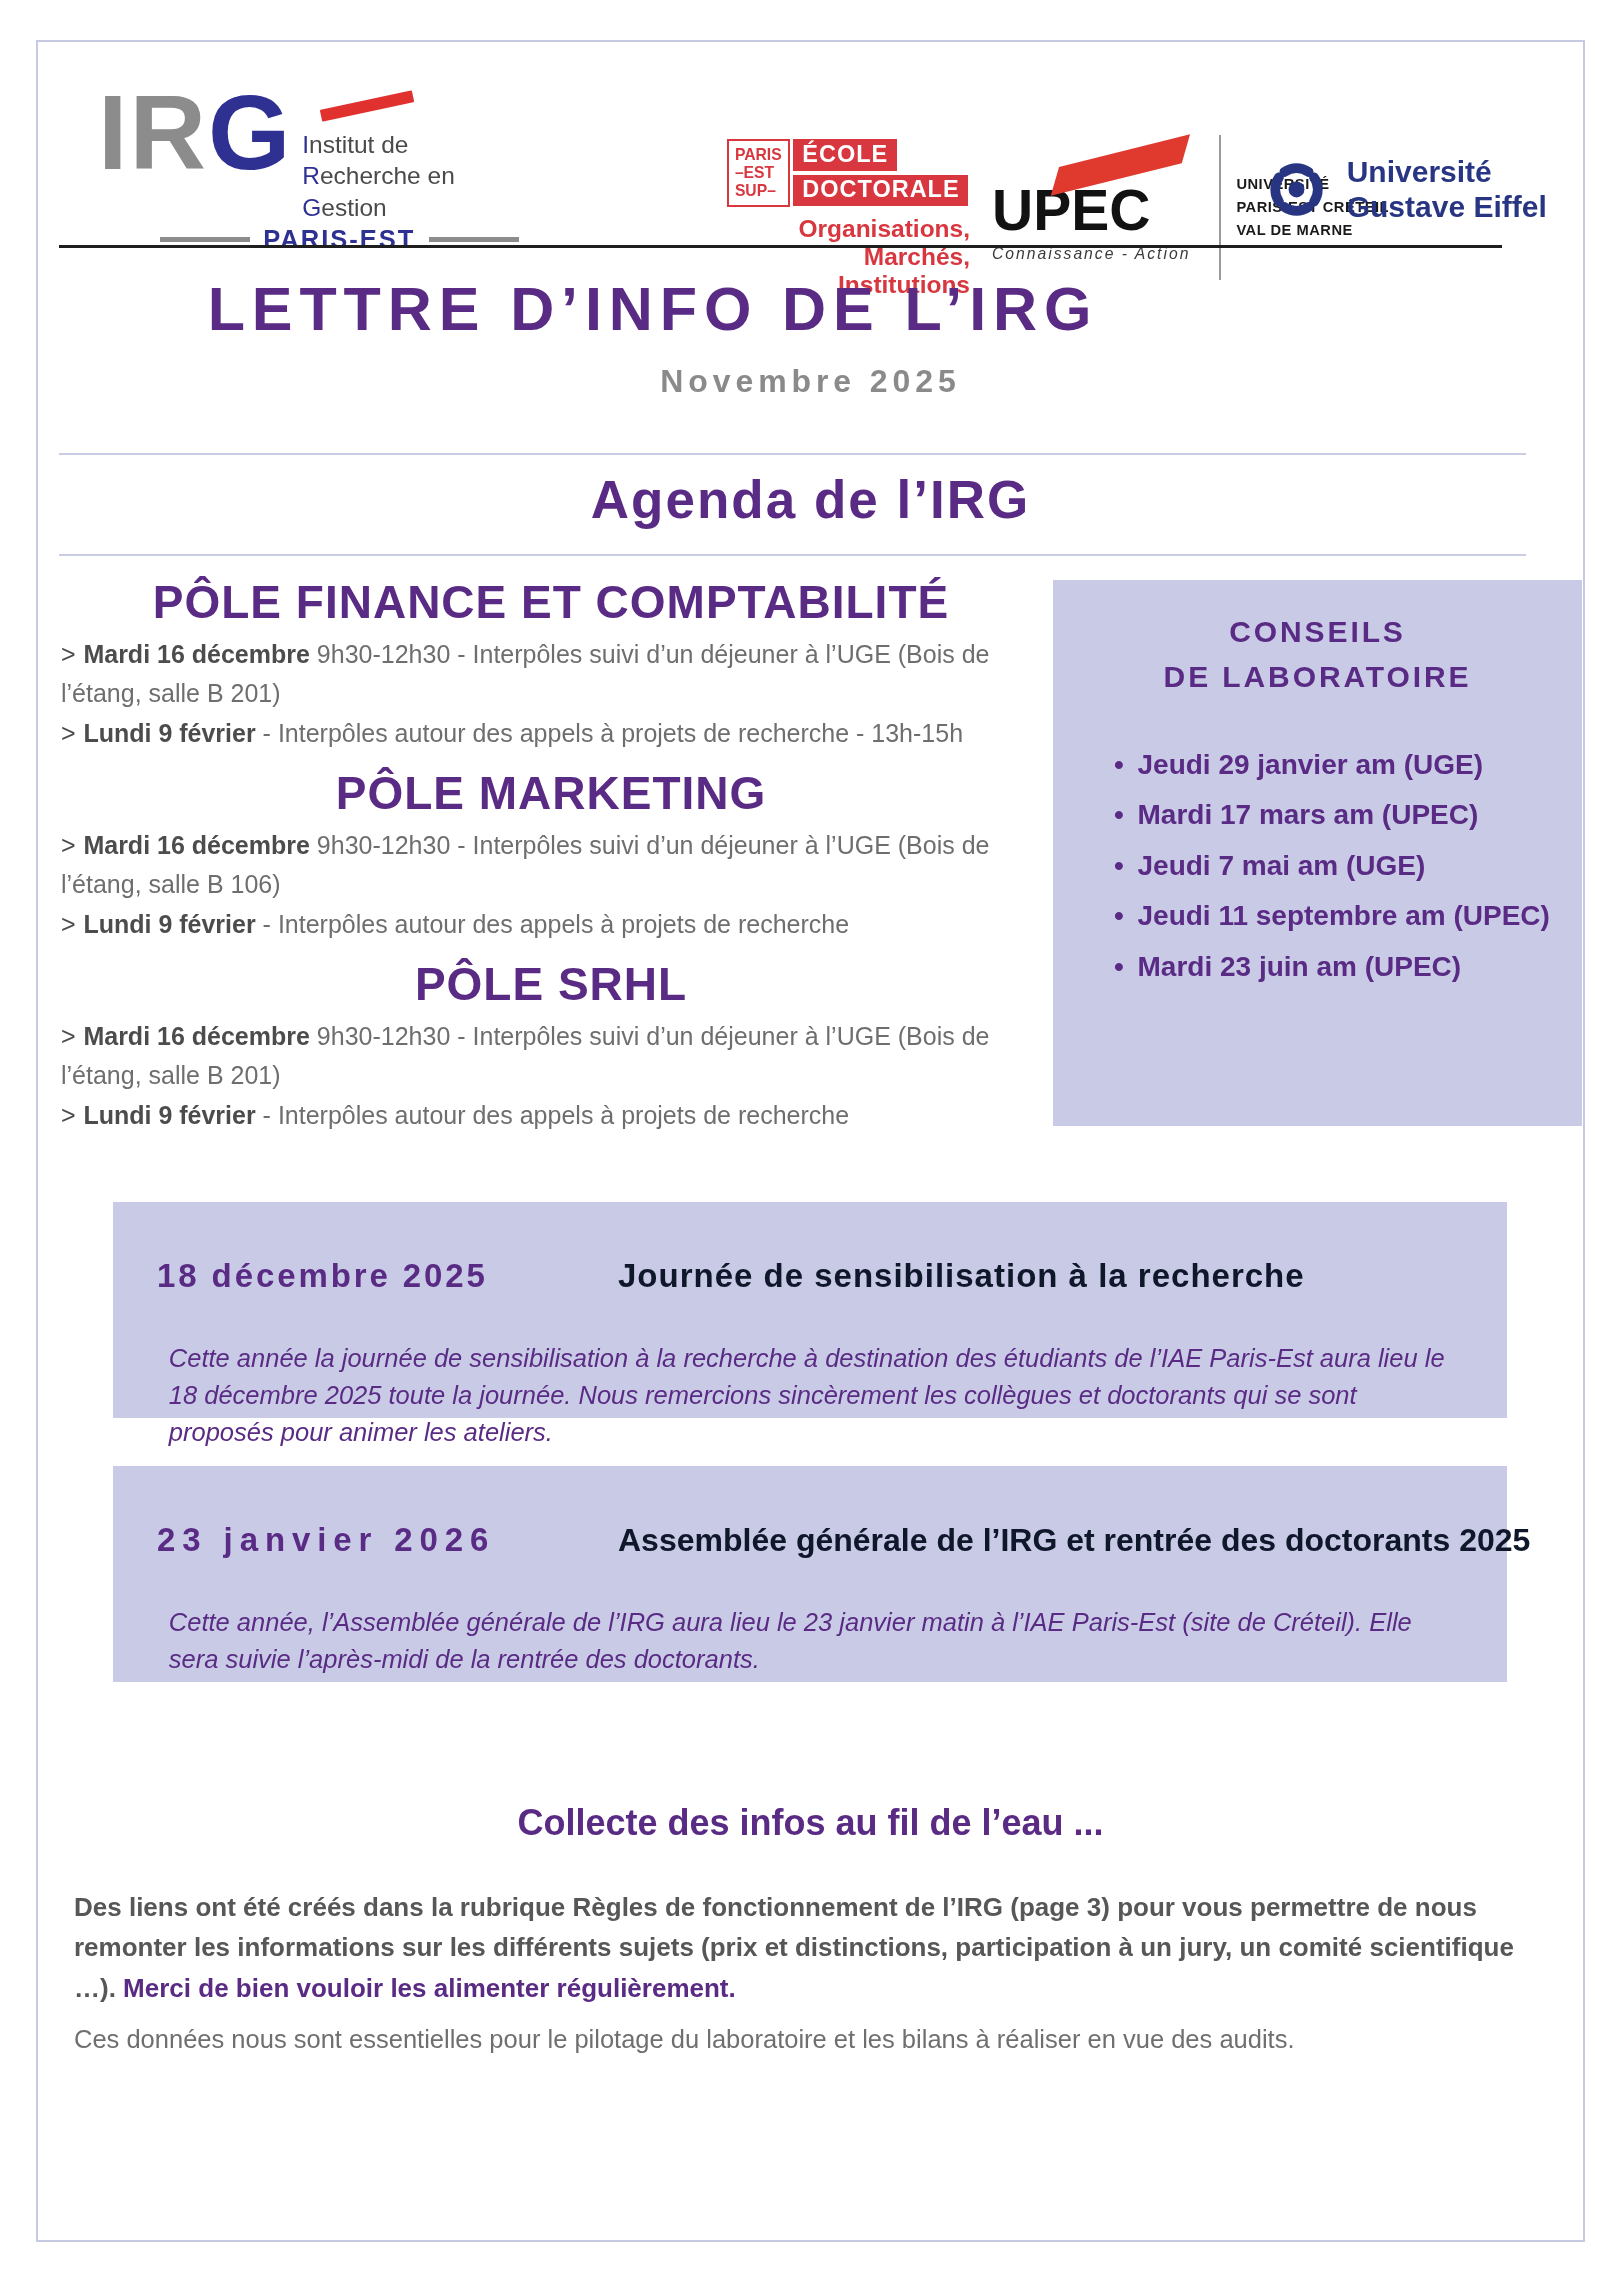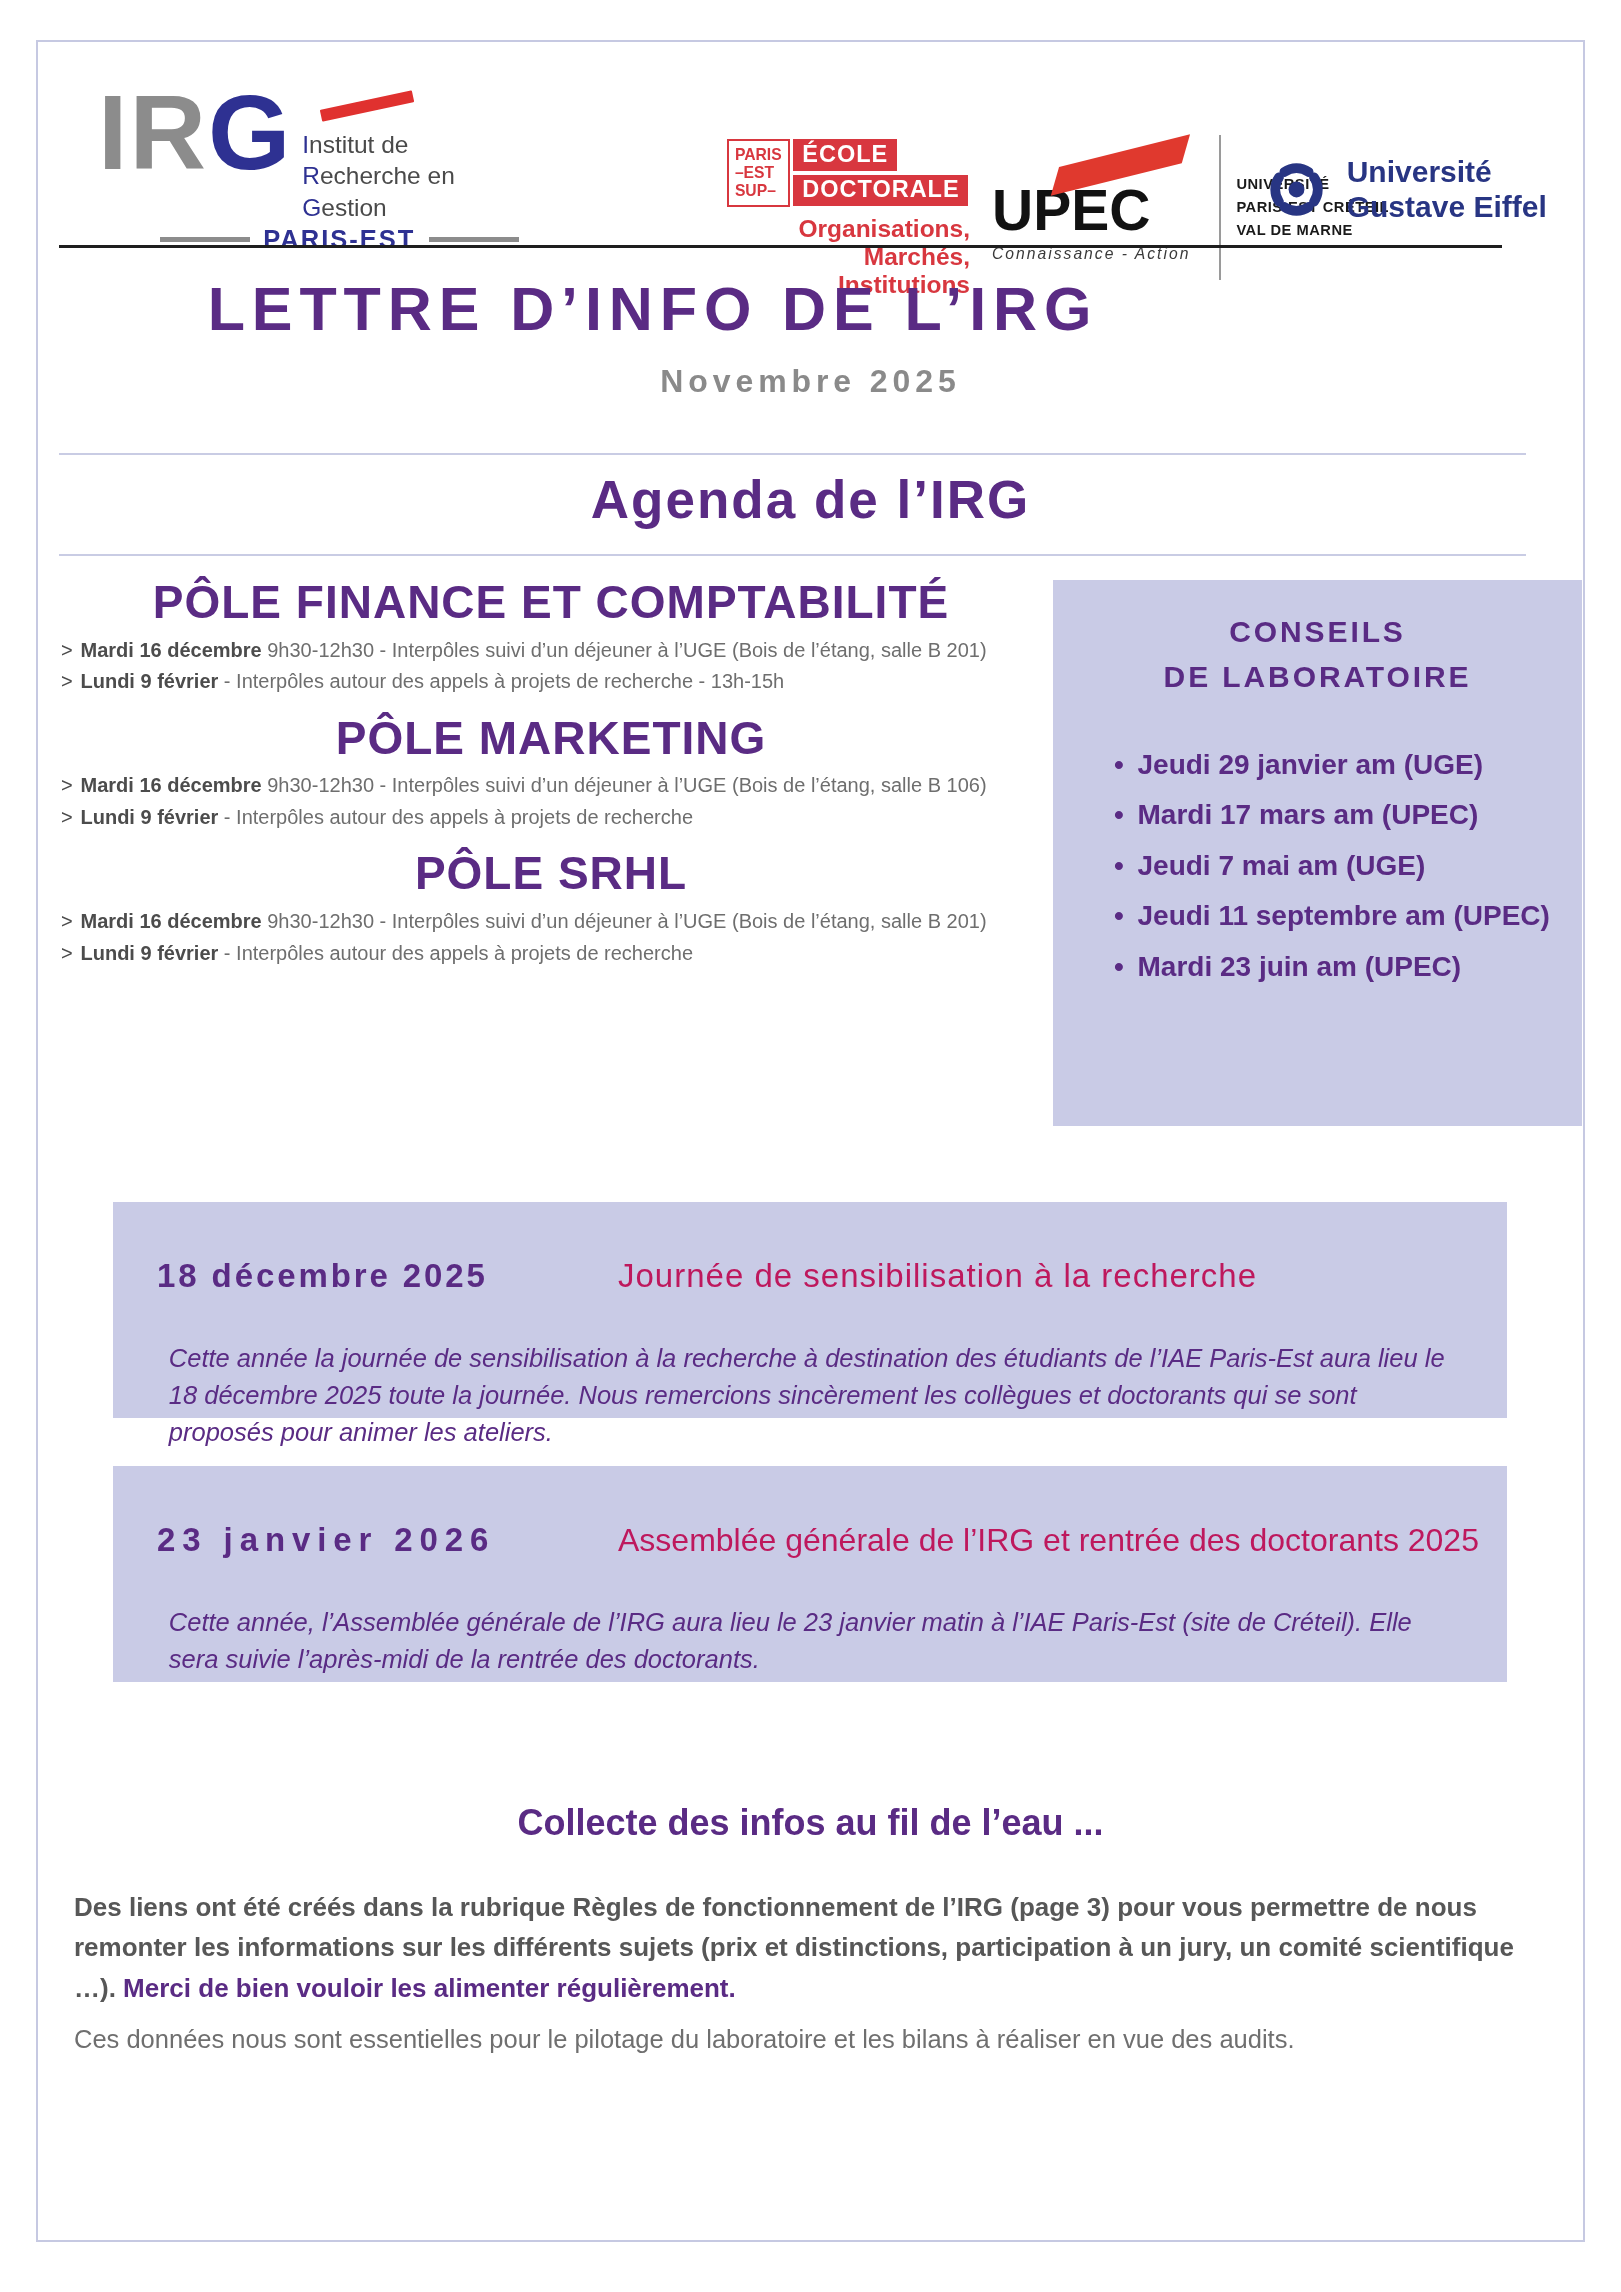--- a/index.html
+++ b/index.html
@@ -56,41 +56,41 @@
   .rule{position:absolute;left:59px;width:1467px;height:2px;background:#c9cce4;}
   .rule1{top:453px;} .rule2{top:554px;}
   .agenda-h{position:absolute;left:36px;top:469px;width:1549px;text-align:center;
             font-size:53px;font-weight:700;color:#5a2b84;letter-spacing:2px;margin:0;}
 
   
   .agenda-left{position:absolute;left:61px;top:576px;width:980px;}
   .pole{margin:0 0 13.7px 0;}
   .pole h3{text-align:center;color:#5a2b84;font-size:46px;font-weight:700;
            letter-spacing:1px;margin:0 0 5.9px 0;line-height:1.15;}
-  .item{margin:0;font-size:20px;line-height:1.58;color:#6e6e6e;}
+  .item{margin:0;font-size:25px;line-height:1.58;color:#6e6e6e;}
   .item .marker{margin-right:7.8px;color:#4c4c4c;}
   .item .bold{font-weight:700;color:#4c4c4c;}
 
   
   .conseils{position:absolute;left:1053px;top:580px;width:529px;height:546px;
             background:#c9cbe6;box-sizing:border-box;padding-top:29px;}
   .c-title{text-align:center;font-weight:700;color:#5a2b84;font-size:30px;
            letter-spacing:2.9px;line-height:1.5;}
   .conseils ul{margin:41px 0 0 0;padding:0 9.8px 0 61px;list-style:none;}
   .conseils li{font-size:28px;font-weight:700;color:#5a2b84;line-height:1.8;display:flex;}
   .conseils li .blt{margin-right:13.7px;}
 
   
   .event{position:absolute;left:113px;width:1394px;height:216px;background:#c9cbe6;
          box-sizing:border-box;padding:55px 44px 0 44px;}
   .event1{top:1202px;} .event2{top:1466px;}
   .e-head{display:flex;align-items:baseline;}
   .e-date{width:461px;flex:none;font-weight:700;color:#5a2b84;font-size:33px;letter-spacing:2.9px;}
   .event2 .e-date{letter-spacing:6.9px;}
-  .e-title{font-weight:400;color:#be185d;font-size:32px;white-space:nowrap;}
+  .e-title{font-weight:700;color:#0f172a;font-size:32px;white-space:nowrap;}
   .event1 .e-title{font-size:33px;letter-spacing:1px;}
   .e-body{margin:45px 9.8px 0 11.8px;font-style:italic;color:#5a2b84;
           font-size:25.5px;line-height:1.45;}
 
   
   .collecte-title{position:absolute;left:36px;top:1802px;width:1549px;text-align:center;
                   font-size:36px;font-weight:700;color:#5a2b84;margin:0;}
   .collecte-body{position:absolute;left:74px;top:1887px;width:1441px;}
   .collecte-body p{margin:0;font-size:26px;line-height:1.55;}
   .cb-main{font-weight:700;color:#575757;}

